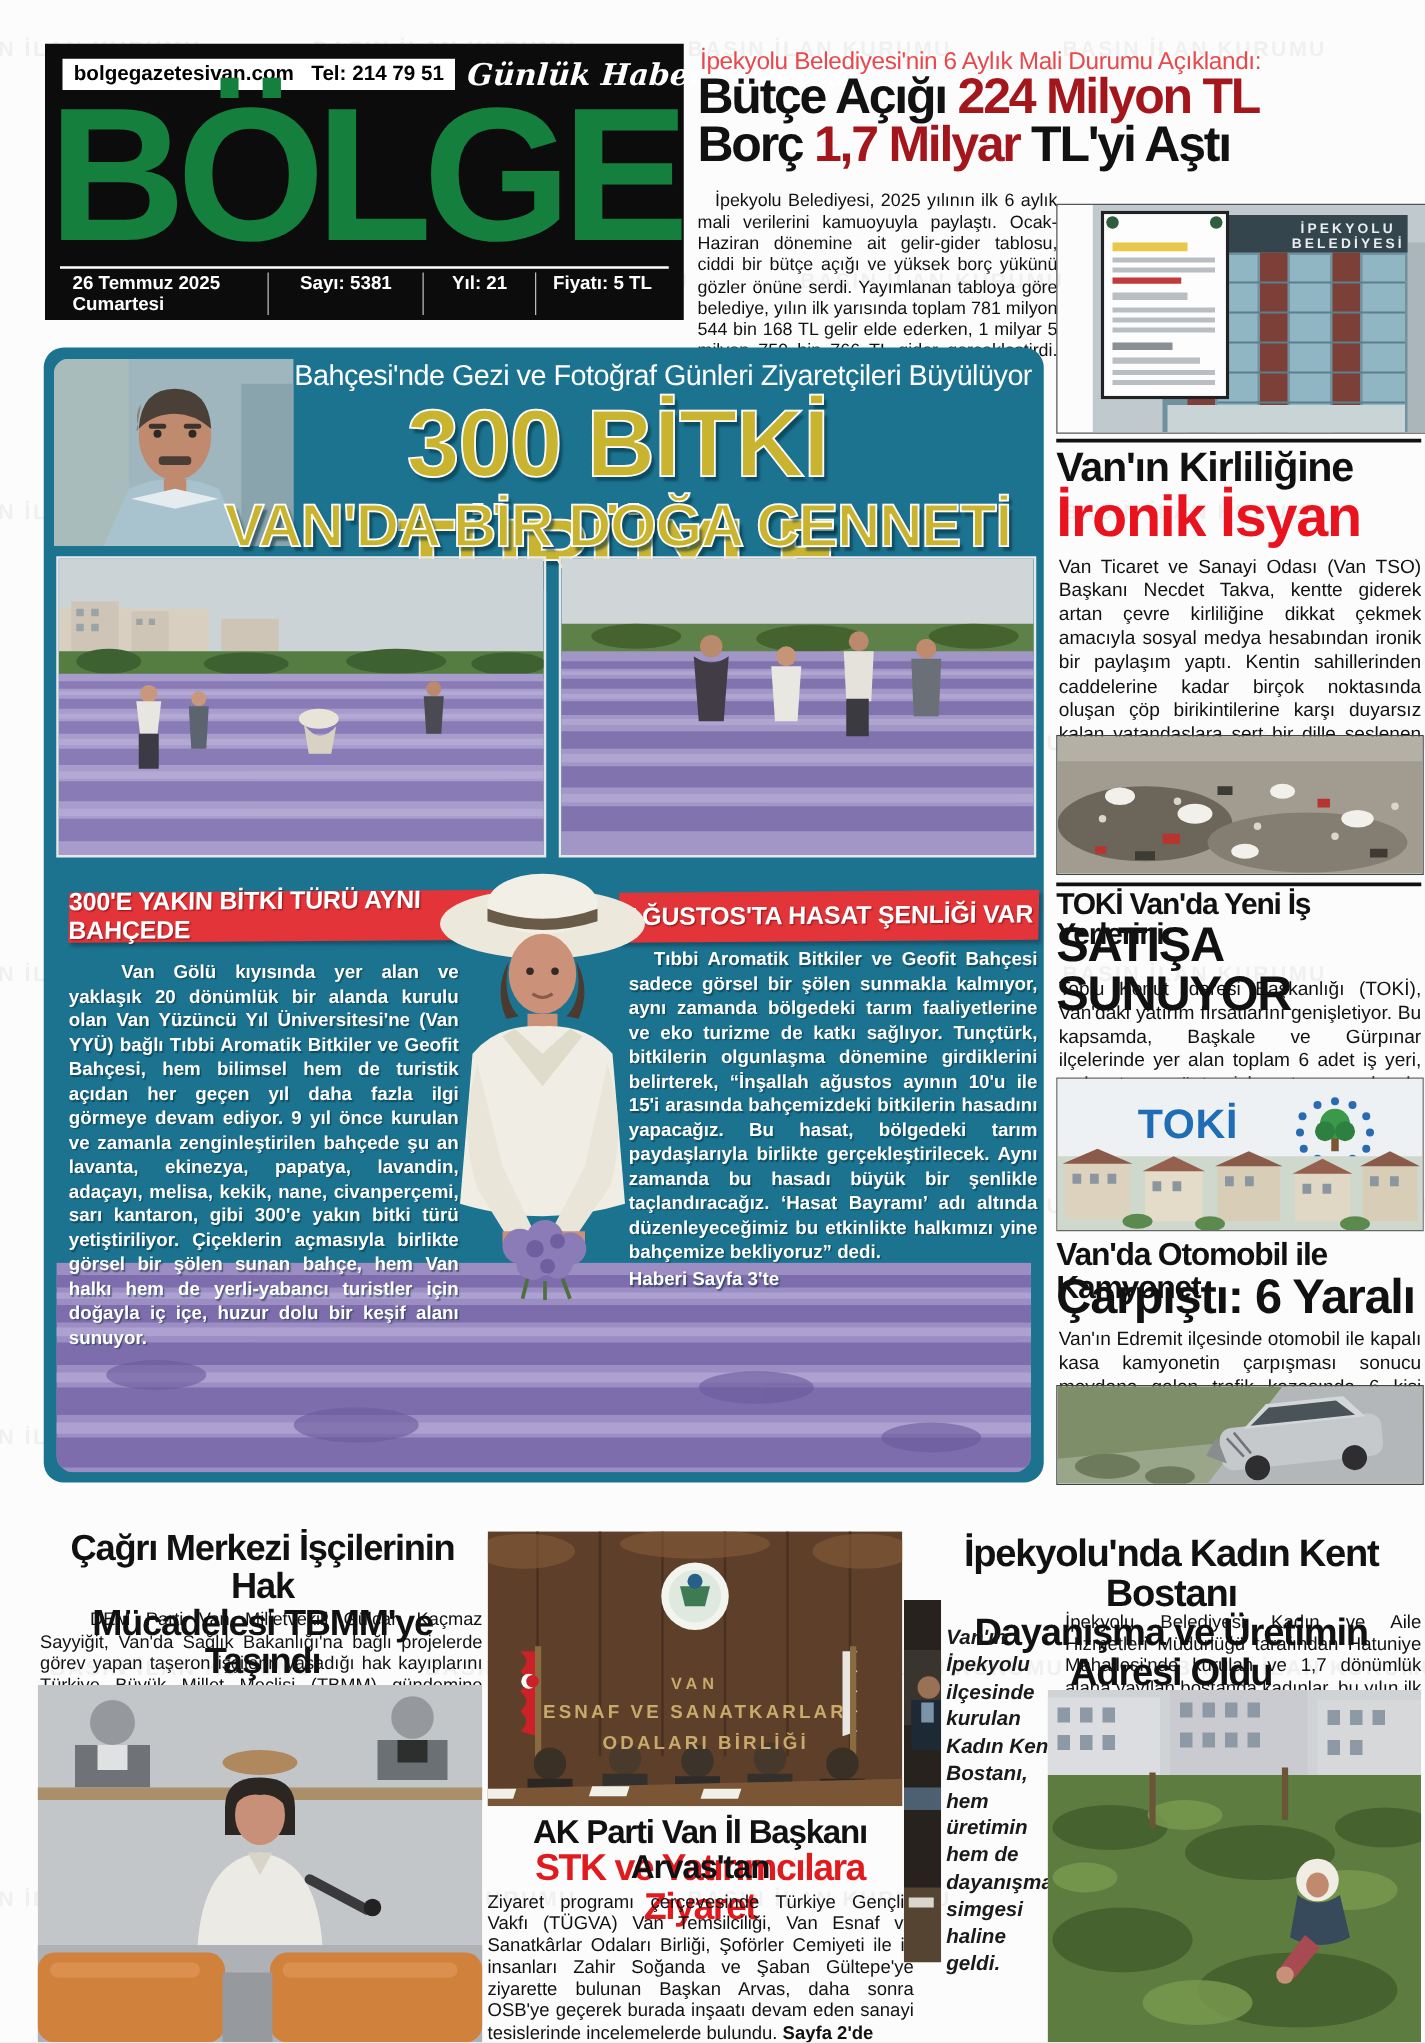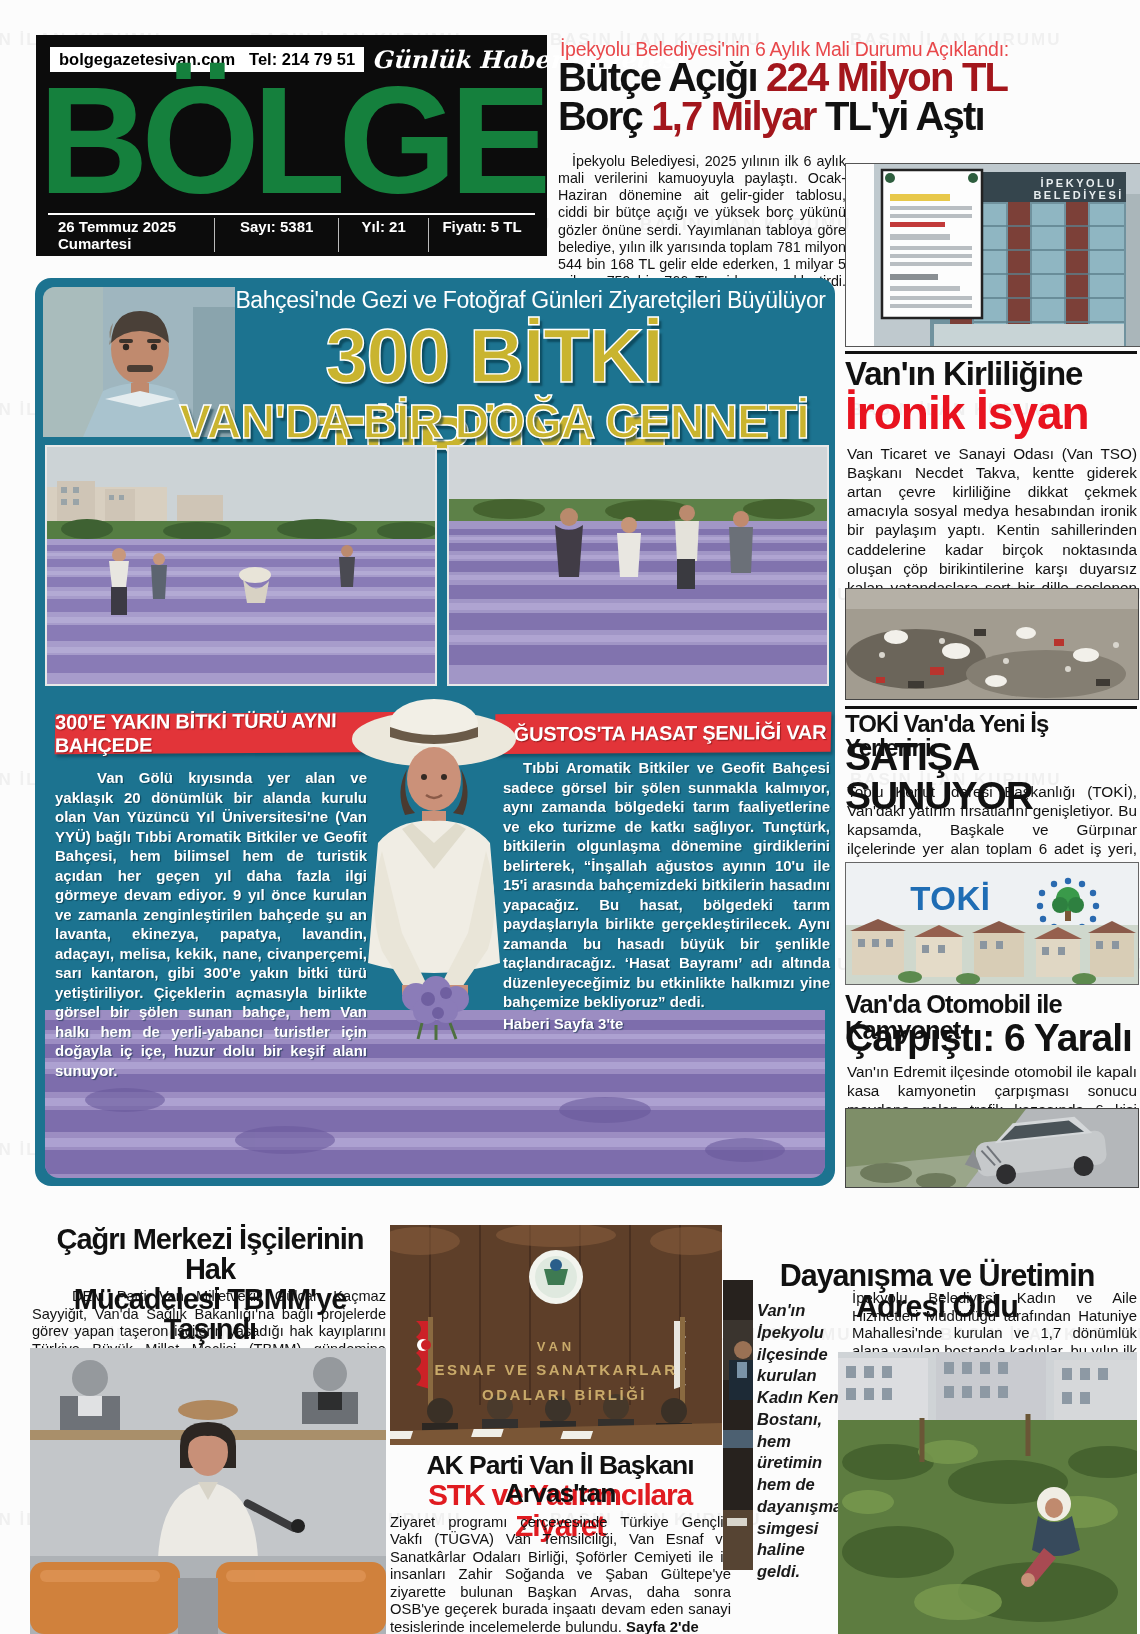--- a/index.html
+++ b/index.html
@@ -613,21 +613,21 @@
     <span id="meet-cap2" class="meet-cap">ESNAF VE SANATKARLAR</span>
     <span id="meet-cap3" class="meet-cap">ODALARI BİRLİĞİ</span>
   </div>
   <div id="ak-h2" class="bt-h">STK ve Yatırımcılara Ziyaret</div>
   <div id="ak-h1" class="bt-h">AK Parti Van İl Başkanı Arvas'tan</div>
   <div id="ak-body">
     <span>Ziyaret programı çerçevesinde Türkiye Gençlik Vakfı (TÜGVA) Van Temsilciliği, Van Esnaf ve Sanatkârlar Odaları Birliği, Şoförler Cemiyeti ile iş insanları Zahir Soğanda ve Şaban Gültepe'ye ziyarette bulunan Başkan Arvas, daha sonra OSB'ye geçerek burada inşaatı devam eden sanayi tesislerinde incelemelerde bulundu. </span><span class="pageref">Sayfa 2'de</span>
   </div>
 
   <div id="bostan-h" class="bt-h">
-    <br><span>Dayanışma ve Üretimin Adresi Oldu</span>
+    <span>İpekyolu'nda Kadın Kent Bostanı</span><br><span>Dayanışma ve Üretimin Adresi Oldu</span>
   </div>
   <div id="strip-photo" class="photo">
     <svg viewBox="0 0 30 290" preserveAspectRatio="none">
       <rect width="30" height="290" fill="#27221e"></rect>
       <rect x="0" y="40" width="30" height="60" fill="#3a342e"></rect>
       <circle cx="20" cy="70" r="9" fill="#9a7154"></circle>
       <path d="M6 80 h24 v40 h-24 z" fill="#1d2a36"></path>
       <rect x="14" y="82" width="10" height="16" fill="#7a93a8"></rect>
       <rect x="0" y="150" width="30" height="18" fill="#5c7a94" opacity=".7"></rect>
       <rect x="0" y="230" width="30" height="60" fill="#564433"></rect>

